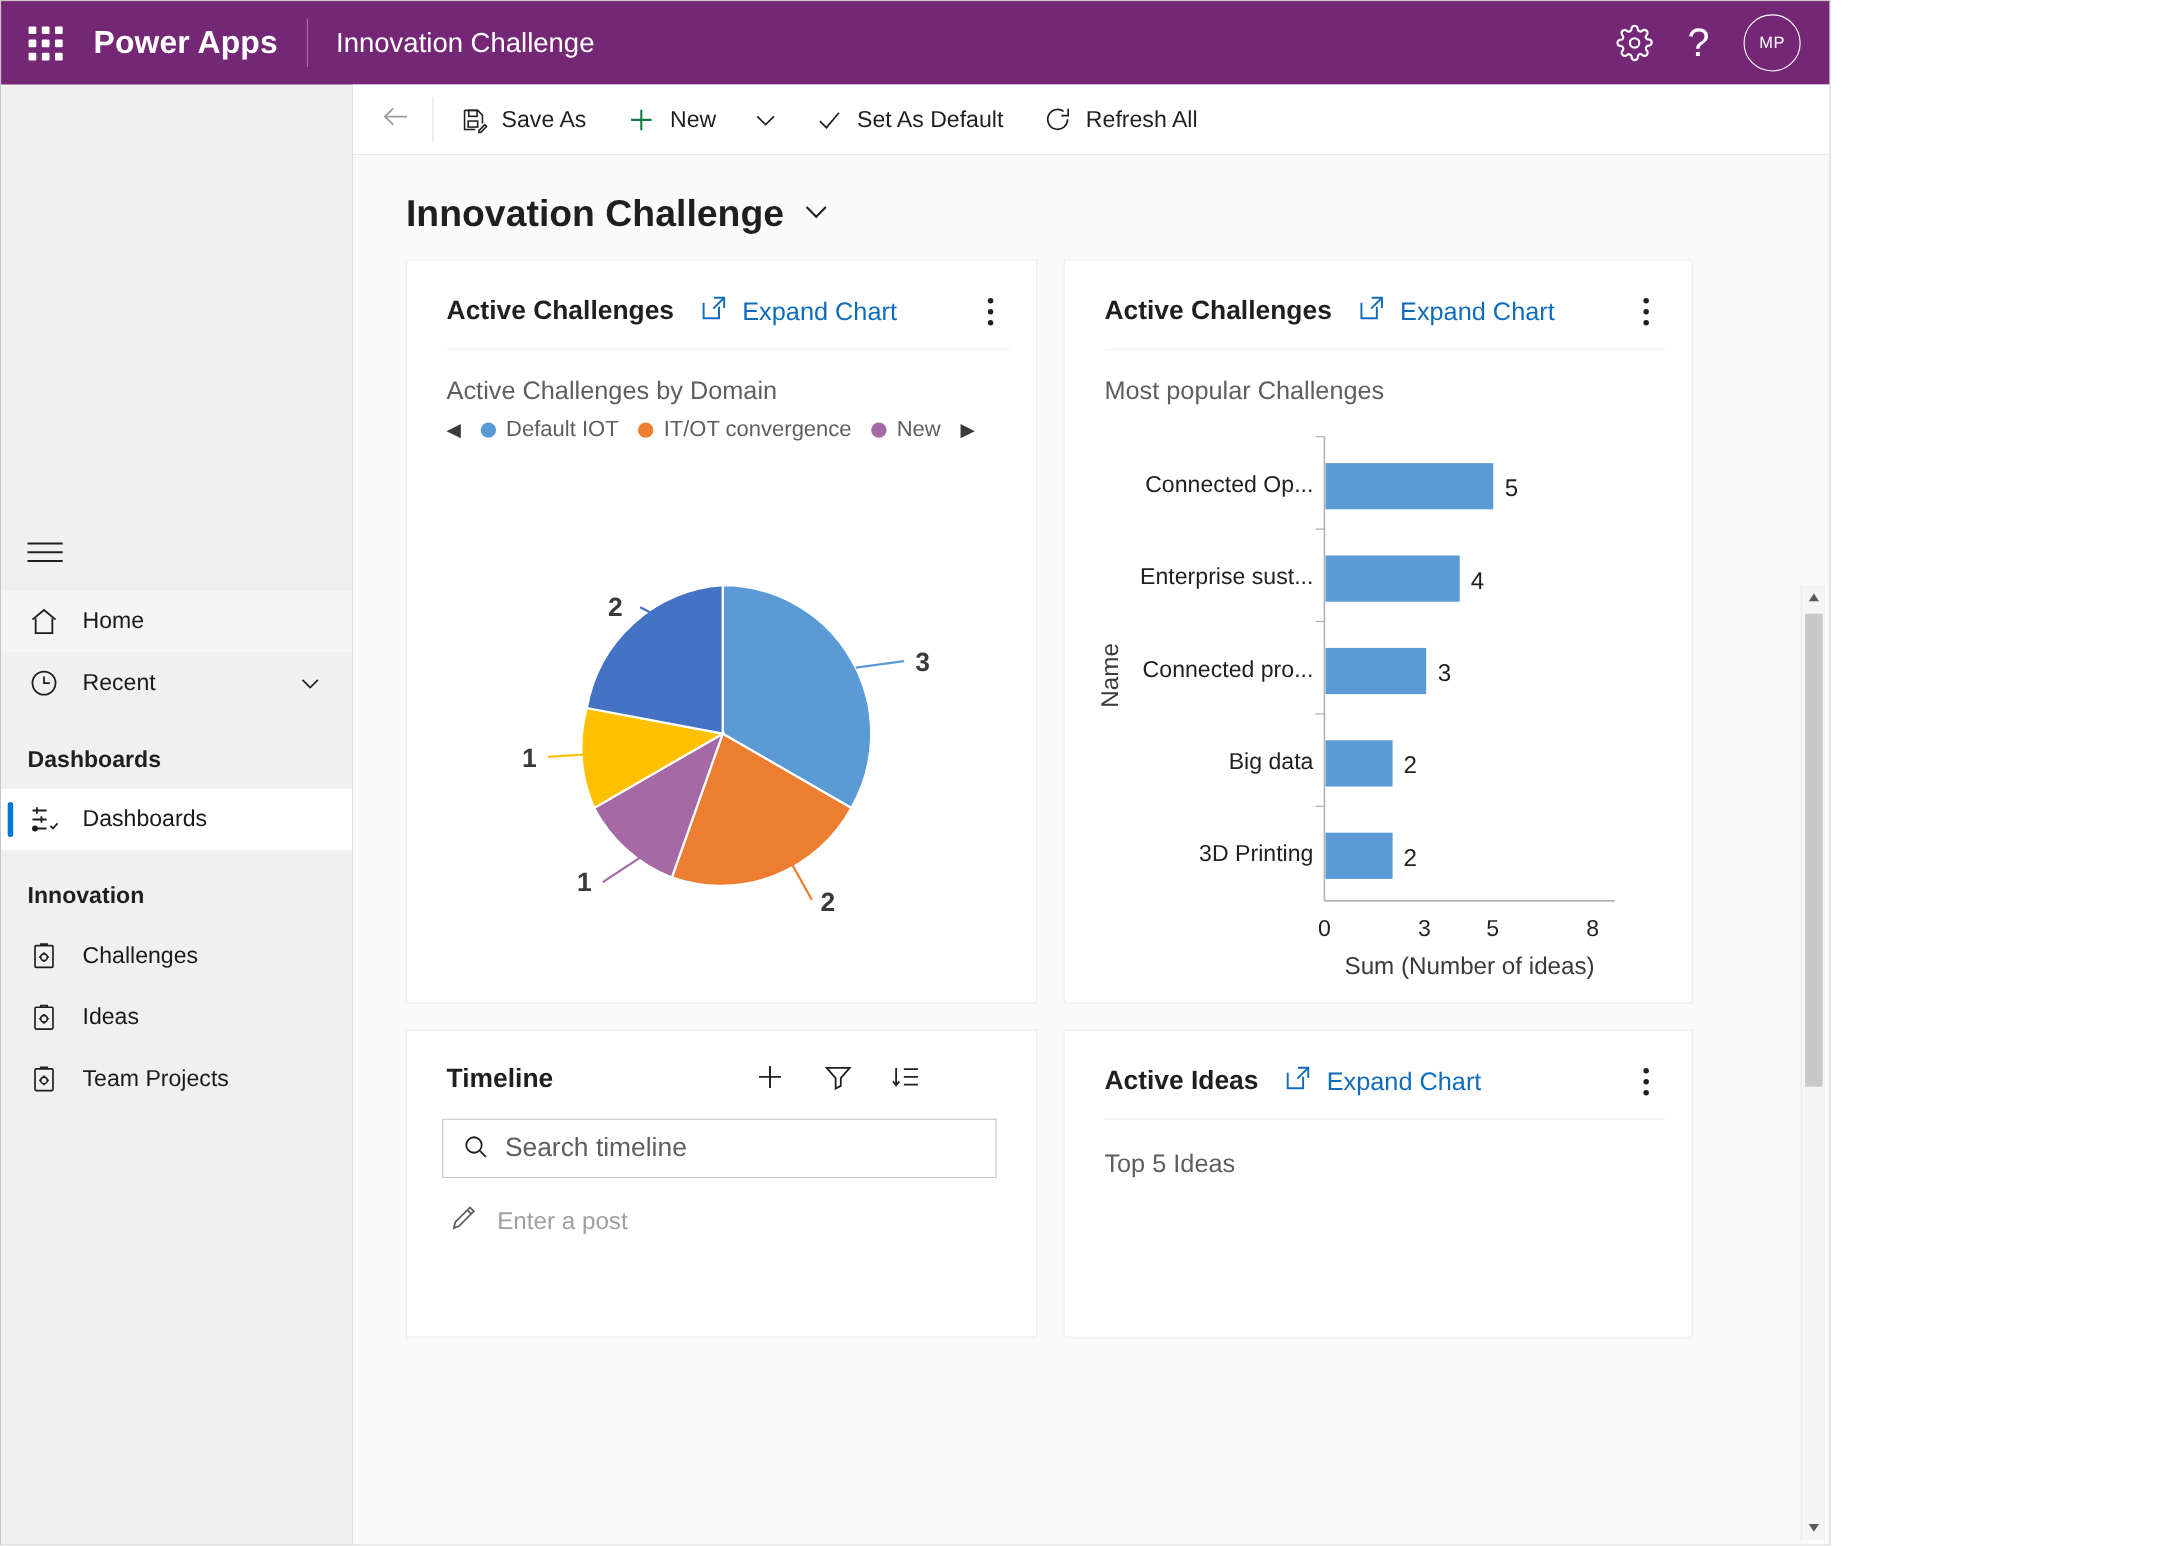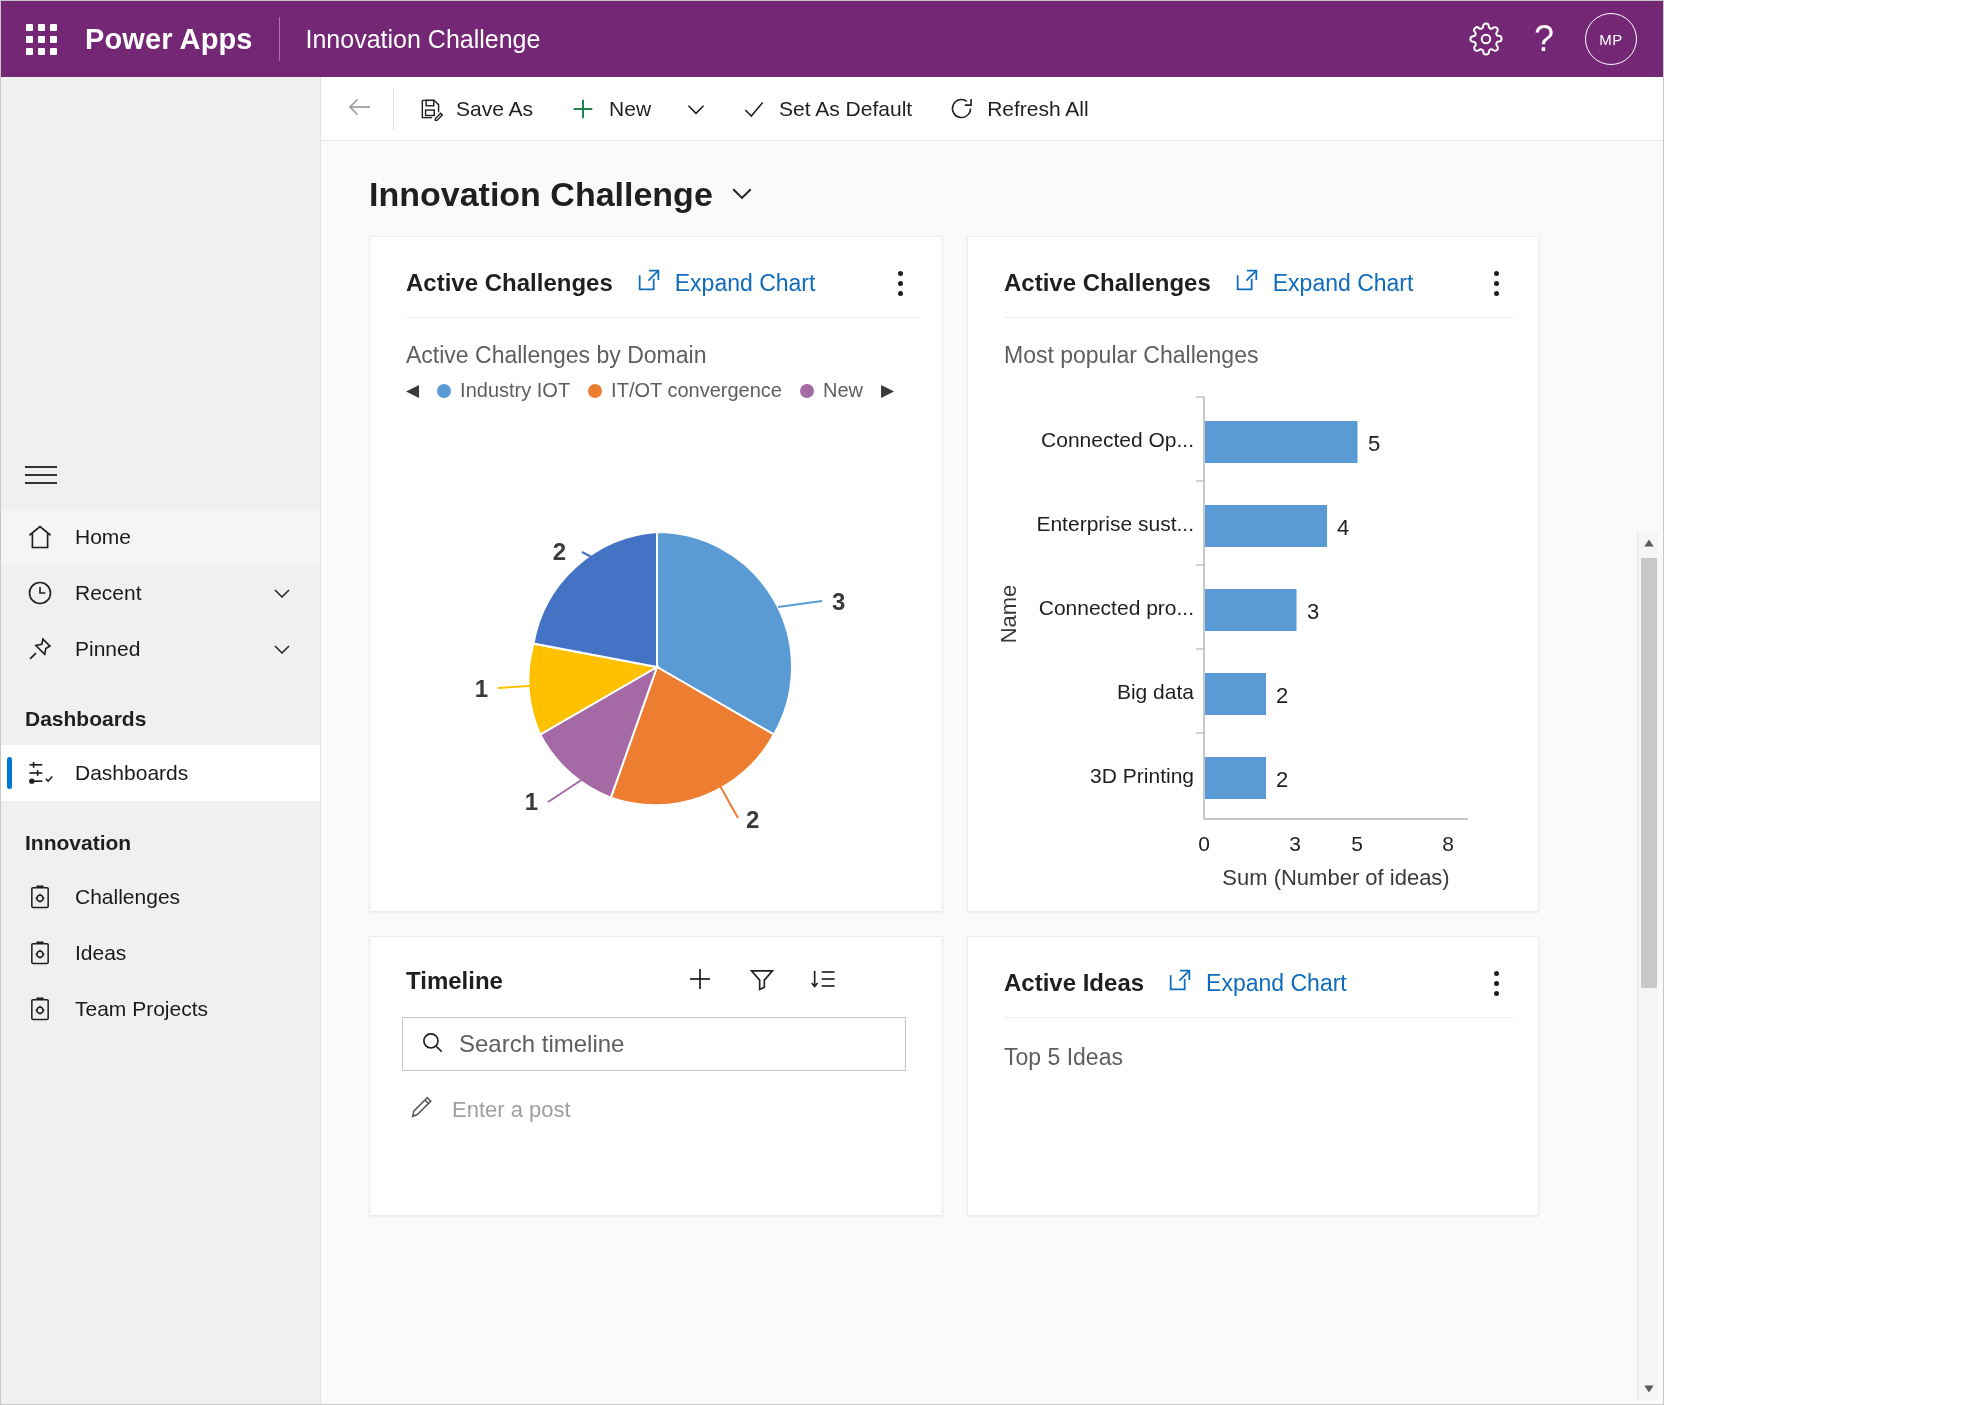--- a/index.html
+++ b/index.html
@@ -297,34 +297,20 @@
           </svg>
         </span>
         <span>Recent</span>
         <span class="nav-chev">
           <svg width="24" height="24" viewBox="0 0 24 24" fill="none" stroke="#201f1e" stroke-width="1.5">
             <path d="M5 9l7 7 7-7"></path>
           </svg>
         </span>
       </div>
 
-      <div class="nav-item">
-        <span class="ico">
-          <svg width="28" height="28" viewBox="0 0 24 24" fill="none" stroke="#201f1e" stroke-width="1.4">
-            <path d="M14.5 3.5 20.5 9.5 17 11.5l-1 5-7.5-7.5 5-1z"></path>
-              <path d="M8.5 15.5 3.5 20.5"></path>
-          </svg>
-        </span>
-        <span>Pinned</span>
-        <span class="nav-chev">
-          <svg width="24" height="24" viewBox="0 0 24 24" fill="none" stroke="#201f1e" stroke-width="1.5">
-            <path d="M5 9l7 7 7-7"></path>
-          </svg>
-        </span>
-      </div>
 
       <div class="nav-group">Dashboards</div>
 
       <div class="nav-item active">
         <span class="ico">
           <svg width="28" height="28" viewBox="0 0 24 24" fill="none" stroke="#201f1e" stroke-width="1.4">
             <line x1="3" y1="5" x2="14" y2="5"></line>
               <line x1="3" y1="12" x2="14" y2="12"></line>
               <line x1="3" y1="19" x2="14" y2="19"></line>
             <line x1="6.5" y1="2.5" x2="6.5" y2="7.5"></line>
@@ -481,21 +467,21 @@
               </div>
             </div>
             <div class="card-rule"></div>
 
             <div class="chart-sub">Active Challenges by Domain</div>
 
             <div class="legend">
               <span class="arrow">◀</span>
               <span class="legend-item">
                 <span class="dot" style="background:#5B9BD5"></span>
-                <span>Industry IOT</span>
+                <span>Default IOT</span>
               </span>
               <span class="legend-item">
                 <span class="dot" style="background:#ED7D31"></span>
                 <span>IT/OT convergence</span>
               </span>
               <span class="legend-item">
                 <span class="dot" style="background:#A569A5"></span>
                 <span>New</span>
               </span>
               <span class="arrow">▶</span>

